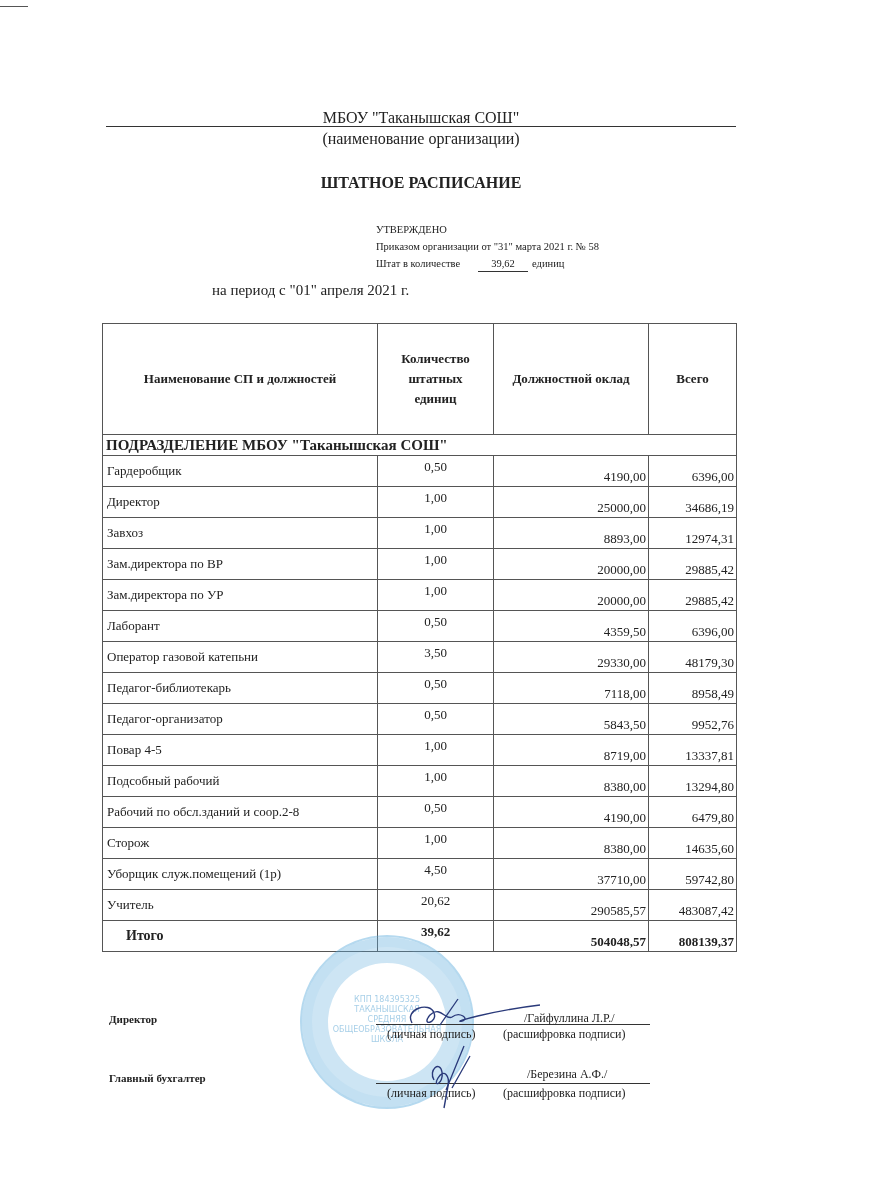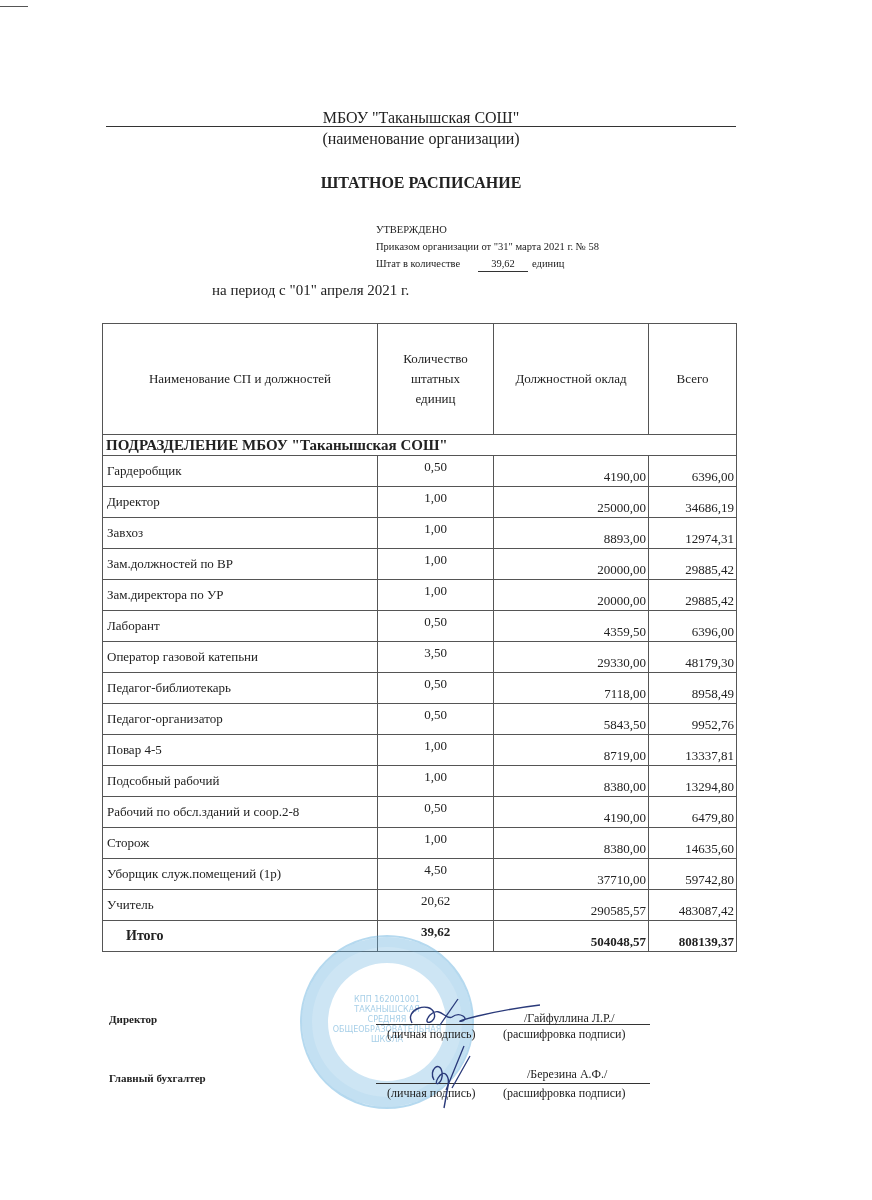--- a/index.html
+++ b/index.html
@@ -11,21 +11,21 @@
   .org-line { left: 106px; width: 630px; top: 126px; border-top: 1.5px solid #333; }
   .org-caption { left: 106px; width: 630px; top: 130px; text-align: center; font-size: 16px; }
   .doc-title { left: 106px; width: 630px; top: 174px; text-align: center; font-size: 16px; font-weight: bold; }
   .approved { left: 376px; top: 221px; font-size: 10.5px; line-height: 17px; }
   .approved .row { display: flex; align-items: flex-end; white-space: nowrap; }
   .staff-val { display: inline-block; width: 50px; border-bottom: 1.5px solid #333; text-align: center; margin: 0 4px 0 18px; line-height: 14px; }
   .period { left: 212px; top: 282px; font-size: 15px; }
 
   table.staff { position: absolute; left: 102px; top: 323px; border-collapse: collapse; width: 634px; table-layout: fixed; font-size: 13px; }
   table.staff td, table.staff th { border: 1px solid #555; padding: 0 4px; }
-  table.staff th { height: 110px; font-weight: normal; text-align: center; font-size: 13px; line-height: 20px; }
+  table.staff th { height: 110px; font-weight: bold; text-align: center; font-size: 13px; line-height: 20px; }
   table.staff tr.section td { height: 20px; font-weight: bold; font-size: 15px; padding-left: 3px; }
   table.staff tr.data td { height: 27px; }
   table.staff td.name { text-align: left; vertical-align: middle; }
   table.staff td.qty { text-align: center; vertical-align: top; padding-top: 3px; }
   table.staff td.num { text-align: right; vertical-align: bottom; padding-bottom: 1px; padding-right: 2px; }
   table.staff tr.total td { font-weight: bold; height: 27px; }
   table.staff tr.total td.name { font-size: 14px; padding-left: 23px; }
 
   .stamp { left: 300px; top: 935px; width: 170px; height: 170px; border-radius: 50%;
            border: 2px solid rgba(90,170,220,0.45); box-shadow: inset 0 0 0 10px rgba(120,190,230,0.12), inset 0 0 0 24px rgba(255,255,255,0), inset 0 0 0 26px rgba(90,170,220,0.3);
@@ -92,21 +92,21 @@
         <td class="num">25000,00</td>
         <td class="num">34686,19</td>
       </tr>
       <tr class="data">
         <td class="name">Завхоз</td>
         <td class="qty">1,00</td>
         <td class="num">8893,00</td>
         <td class="num">12974,31</td>
       </tr>
       <tr class="data">
-        <td class="name">Зам.должностей по ВР</td>
+        <td class="name">Зам.директора по ВР</td>
         <td class="qty">1,00</td>
         <td class="num">20000,00</td>
         <td class="num">29885,42</td>
       </tr>
       <tr class="data">
         <td class="name">Зам.директора по УР</td>
         <td class="qty">1,00</td>
         <td class="num">20000,00</td>
         <td class="num">29885,42</td>
       </tr>
@@ -174,21 +174,21 @@
         <td class="name">Итого</td>
         <td class="qty">39,62</td>
         <td class="num">504048,57</td>
         <td class="num">808139,37</td>
       </tr>
     </tbody>
 </table>
 
 <div class="abs stamp">
   <div class="stamp-text" id="stamp-text">
-      <div>КПП 162001001</div>
+      <div>КПП 184395325</div>
       <div>ТАКАНЫШСКАЯ</div>
       <div>СРЕДНЯЯ</div>
       <div>ОБЩЕОБРАЗОВАТЕЛЬНАЯ</div>
       <div>ШКОЛА</div>
     </div>
 </div>
 
 <div class="abs sig-label" style="top:1013px;">Директор</div>
 <div class="abs sig-name" style="left:524px; top:1011px;">/Гайфуллина Л.Р./</div>
 <div class="abs sig-line" style="top:1024px;"></div>

